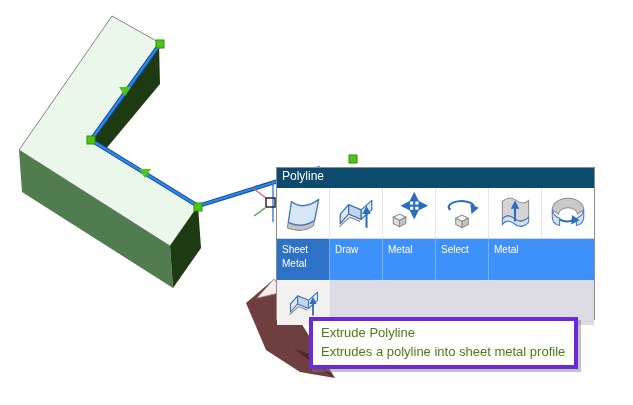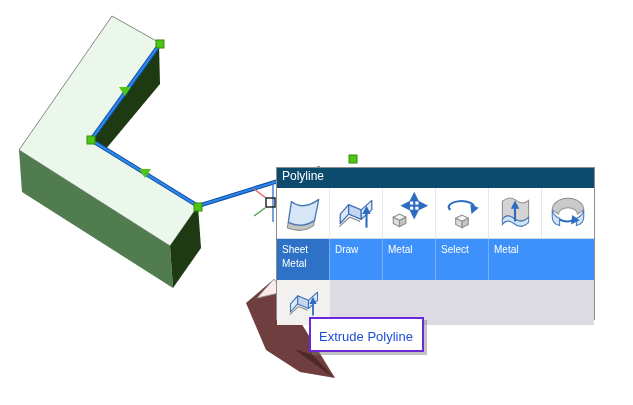--- a/index.html
+++ b/index.html
@@ -19,22 +19,22 @@
   .tab-row{display:flex;height:41px;background:#3e90fa;border-top:1px solid #cfd6e2;}
   .tab{width:53px;box-sizing:border-box;border-right:1px solid #72b1f8;color:#fff;
        font-size:10px;line-height:14px;padding:4px 0 0 5px;overflow:hidden;cursor:default;}
   .tab:last-child{border-right:none;flex:1;}
   .tab.active{background:#2e72c8;}
   .content-row{display:flex;height:45px;background:#dcdbe3;}
   .tool-cell{width:53px;background:#f2f1f0;display:flex;align-items:center;justify-content:center;}
 
   
   .tooltip{position:absolute;left:309px;top:317px;z-index:20;background:#fff;
-           border:2px solid #6d28d9;box-shadow:3px 3px 0 rgba(120,120,120,0.45);
-           padding:8px 9px 4px 8px;font-size:13px;line-height:19px;color:#1d4ed8;
+           border:4px solid #6d28d9;box-shadow:3px 3px 0 rgba(120,120,120,0.45);
+           padding:2px 9px 4px 8px;font-size:13px;line-height:19px;color:#4d7c0f;
            white-space:nowrap;}
 </style>
 </head>
 <body>
 
 <svg width="0" height="0" style="position:absolute">
   <defs>
     <symbol id="i-sheetmetal" viewBox="0 0 40 40">
       <path d="M6,29 Q19,36 31,27 L30,32 Q19,40 5,34 Z" fill="#c3c3c3" stroke="#8c8c8c" stroke-width="1"></path>
       <path d="M9,9 Q20,18 35,7 L31,27 Q19,35 6,29 Z" fill="#d7e6f7" stroke="#4a7ab5" stroke-width="1.3" stroke-linejoin="round"></path>
@@ -178,15 +178,16 @@
       <div class="tool-cell">
         <svg width="36" height="36">
             <use href="#i-model"></use>
           </svg>
       </div>
     </div>
   </div>
 
   <div class="tooltip">
     <div>Extrude Polyline</div>
+    <div>Extrudes a polyline into sheet metal profile</div>
   </div>
 
 </div>
 
 </body></html>

